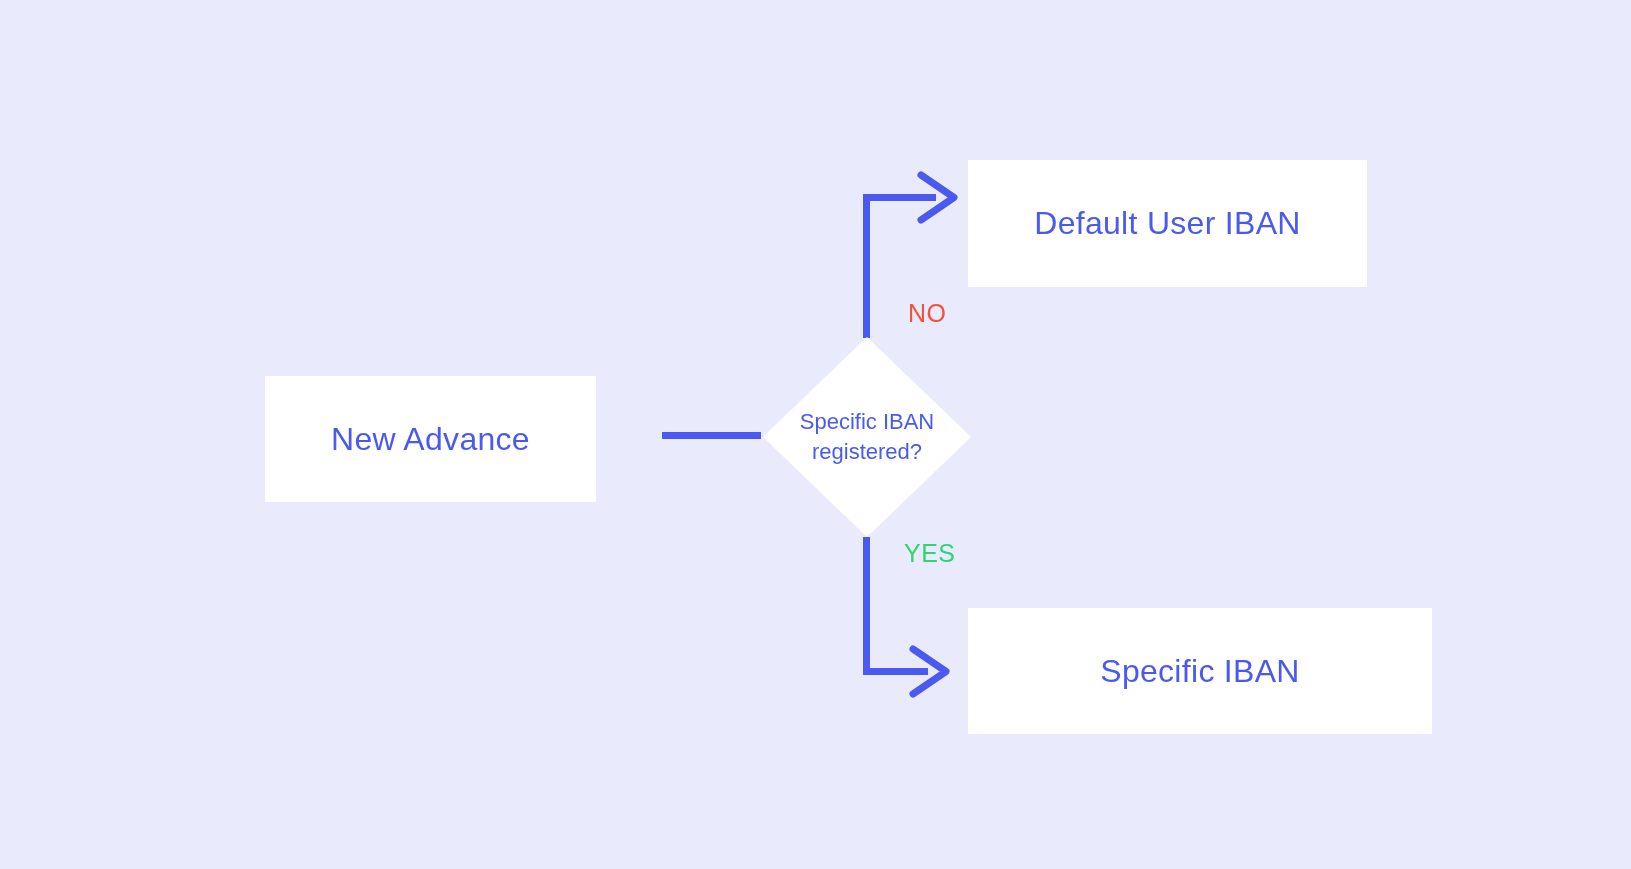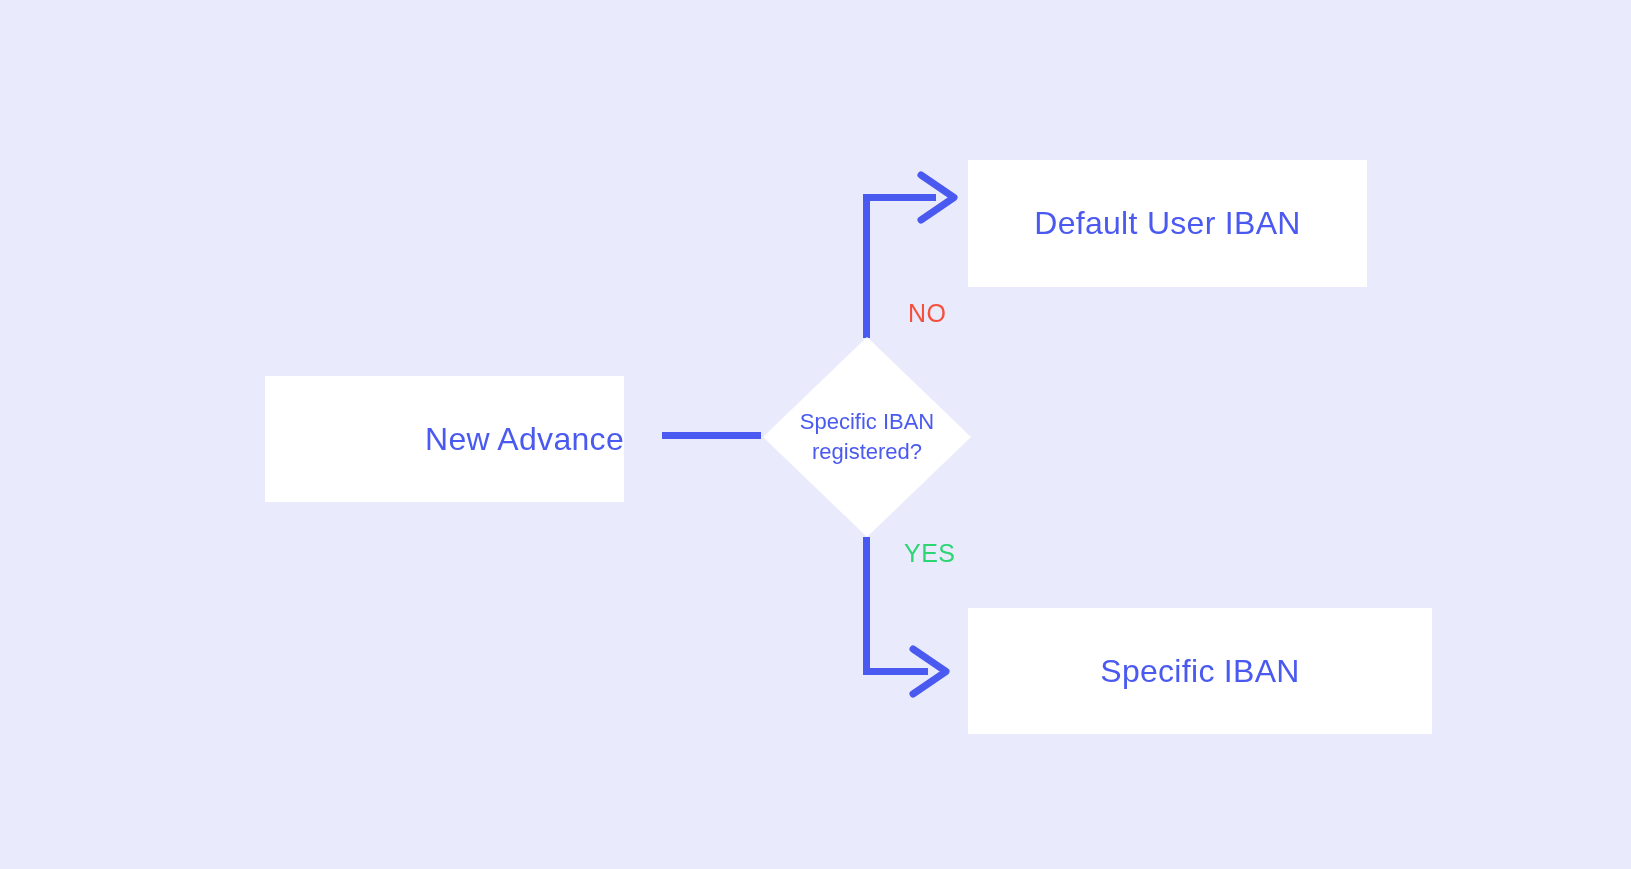--- a/index.html
+++ b/index.html
@@ -54,21 +54,21 @@
   .node.diamond {
     clip-path: polygon(50% 0%, 100% 50%, 50% 100%, 0% 50%);
     font-size: 22px;
     text-align: center;
     line-height: 1.35;
   }
   .node.diamond .diamond-label {
     display: inline-block;
     width: 156px;
   }
-  #node-start   { left: 265px; top: 376px; width: 359px; height: 126px; justify-content: flex-end; }
+  #node-start   { left: 265px; top: 376px; width: 331px; height: 126px; }
   #node-no-out  { left: 968px; top: 134px; width: 399px; height: 127px; margin-top: 26px; }
   #node-yes-out { left: 968px; top: 608px; width: 464px; height: 126px; }
   #node-decision{ left: 763px; top: 337px; width: 208px; height: 200px; }
   .edge-label {
     position: absolute;
     font-size: 25px;
     line-height: 1;
     letter-spacing: 0.5px;
   }
   #label-no  { left: 883px; top: 301px; color: var(--no-red); margin-left: 25px; }

